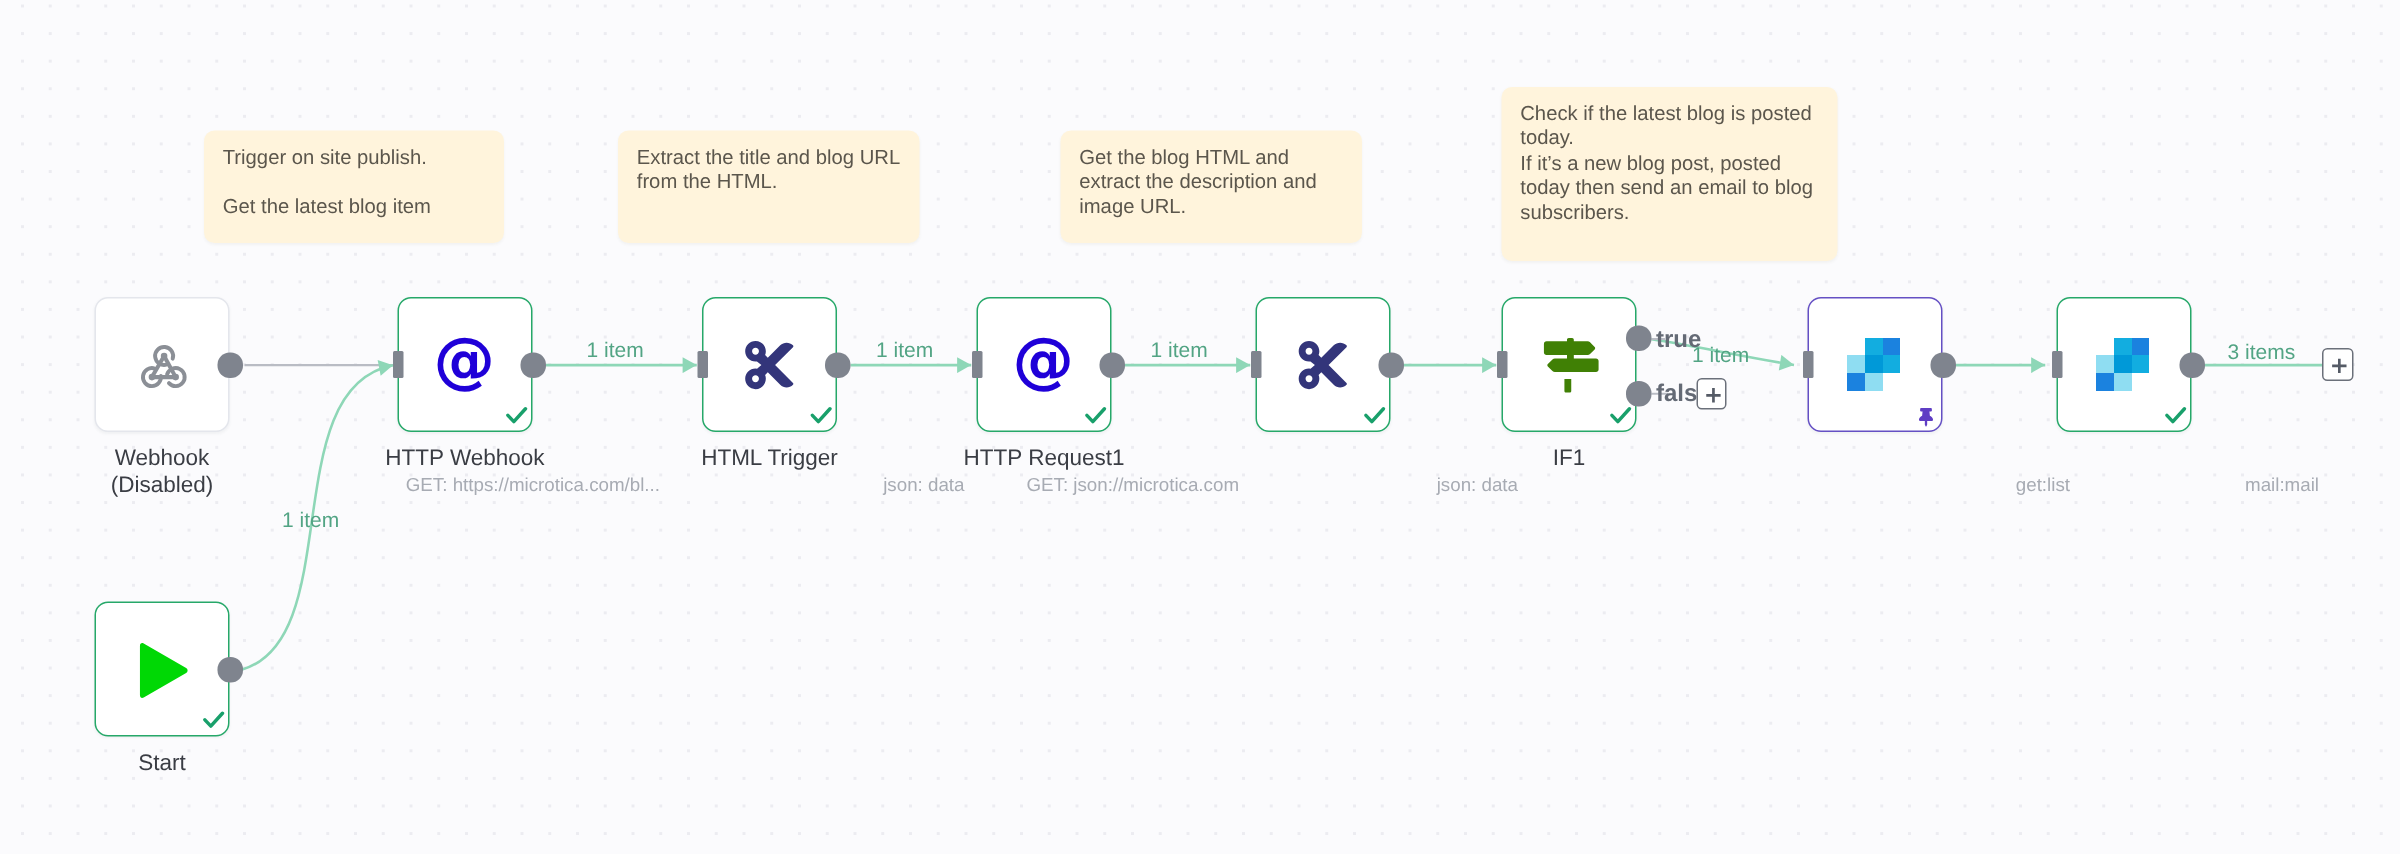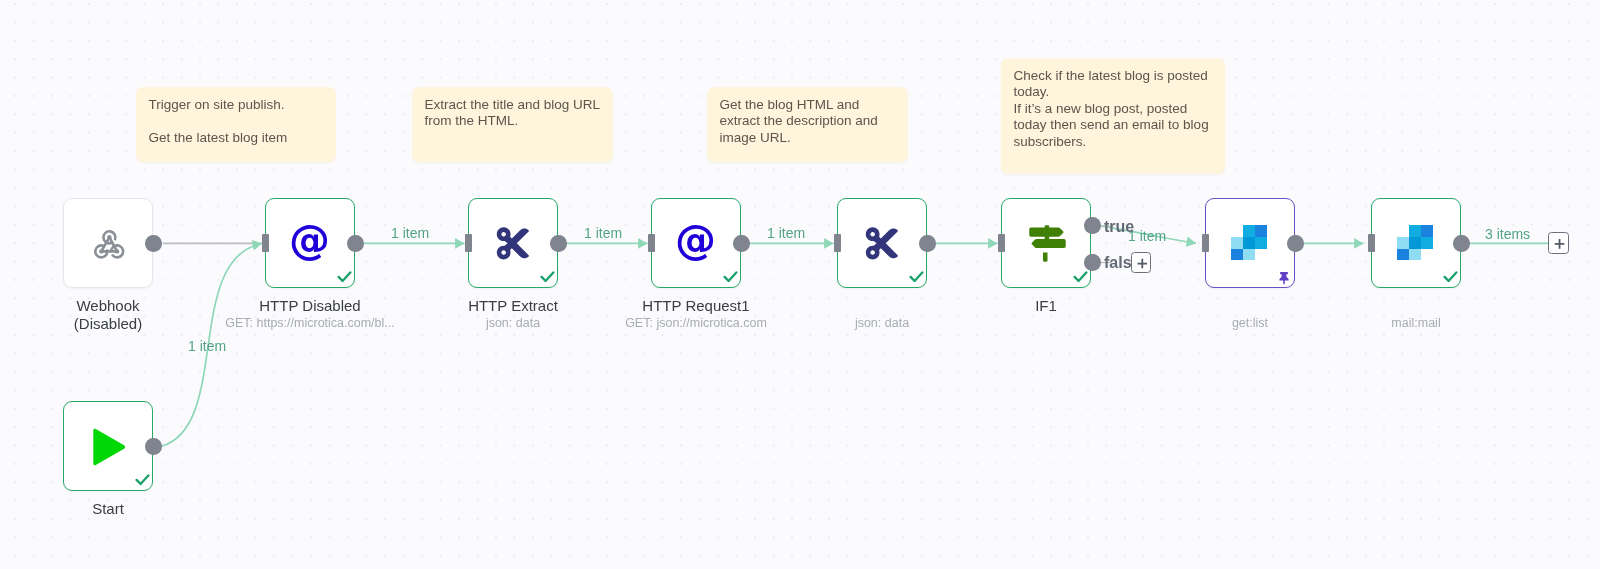--- a/index.html
+++ b/index.html
@@ -35,21 +35,21 @@
   .node.pinned{border:1.8px solid #6550C4;}
   .ico{position:absolute;left:0;top:0;width:90px;height:90px;
      display:flex;align-items:center;justify-content:center;}
   .badge{position:absolute;right:2.5px;bottom:4.2px;line-height:0;}
   .badge.pinbadge{right:5px;bottom:2.5px;}
   .at-glyph{font-family:'DejaVu Sans',sans-serif;font-weight:bold;font-size:41px;
     line-height:41px;margin-top:-8px;margin-right:3px;display:block;}
 
   .nlabel{position:absolute;text-align:center;color:#3a3d44;will-change:transform;
     font-size:15px;line-height:18.2px;font-weight:400;white-space:pre-line;}
-  .nsub{position:absolute;text-align:center;color:#a7abb3;will-change:transform;
+  .nsub{position:absolute;text-align:right;color:#a7abb3;will-change:transform;
     font-size:12.5px;line-height:15px;white-space:nowrap;}
 
   .iolabel{position:absolute;will-change:transform;color:#646a75;
     font-size:16px;line-height:12px;white-space:nowrap;font-weight:bold;}
   .itemlabel{position:absolute;will-change:transform;color:#52a484;
     font-size:14px;line-height:14px;white-space:nowrap;}
 
   .inport{position:absolute;width:7.6px;height:17.9px;border-radius:1px;
     background:#7f848e;}
   .outdot{position:absolute;width:16.3px;height:16.3px;border-radius:50%;
@@ -127,34 +127,34 @@
 (Disabled)</div>
   <div class="node" style="left:265px;top:198px">
       <span class="ico">
           <span class="at-glyph" style="color:#1f00d8">@</span>
         </span>
       <span class="badge">
         <svg width="15" height="12" viewBox="0 0 16 13">
           <path d="M1.6 6.4 L5.9 10.9 L14.3 1.6" stroke="#19a06b" stroke-width="2.5" fill="none" stroke-linecap="round" stroke-linejoin="round"></path>
         </svg></span>
   </div>
-  <div class="nlabel" style="left:200px;top:297px;width:220px">HTTP Disabled</div>
+  <div class="nlabel" style="left:200px;top:297px;width:220px">HTTP Webhook</div>
   <div class="nsub" style="left:180px;top:316px;width:260px">GET: https://microtica.com/bl...</div>
   <div class="node" style="left:468px;top:198px">
       <span class="ico">
           <svg class="icon-svg" width="38.3" height="35" viewBox="0 0 512 488" fill="#33357a" style="margin-left:2px;margin-bottom:4px">
           <path d="M278.06 256L444.48 89.57c4.69-4.69 4.69-12.29 0-16.97-32.8-32.8-85.99-32.8-118.79 0L210.18 188.12l-24.86-24.86c4.31-10.92 6.68-22.81 6.68-35.26 0-53.02-42.98-96-96-96s-96 42.98-96 96 42.98 96 96 96c4.54 0 9-.32 13.38-.93L150.73 256l-40.35 33.65A97.57 97.57 0 0 0 96 288.12c-53.02 0-96 42.98-96 96s42.98 96 96 96 96-42.98 96-96c0-12.45-2.37-24.34-6.68-35.26l24.86-24.86 115.51 115.52c32.8 32.8 85.99 32.8 118.79 0 4.69-4.68 4.69-12.28 0-16.97L278.06 256zM96 160c-17.64 0-32-14.36-32-32s14.36-32 32-32 32 14.36 32 32-14.36 32-32 32zm0 256c-17.64 0-32-14.36-32-32s14.36-32 32-32 32 14.36 32 32-14.36 32-32 32z"></path>
         </svg>
         </span>
       <span class="badge">
         <svg width="15" height="12" viewBox="0 0 16 13">
           <path d="M1.6 6.4 L5.9 10.9 L14.3 1.6" stroke="#19a06b" stroke-width="2.5" fill="none" stroke-linecap="round" stroke-linejoin="round"></path>
         </svg></span>
   </div>
-  <div class="nlabel" style="left:403px;top:297px;width:220px">HTTP Extract</div>
+  <div class="nlabel" style="left:403px;top:297px;width:220px">HTML Trigger</div>
   <div class="nsub" style="left:383px;top:316px;width:260px">json: data</div>
   <div class="node" style="left:651px;top:198px">
       <span class="ico">
           <span class="at-glyph" style="color:#1f00d8">@</span>
         </span>
       <span class="badge">
         <svg width="15" height="12" viewBox="0 0 16 13">
           <path d="M1.6 6.4 L5.9 10.9 L14.3 1.6" stroke="#19a06b" stroke-width="2.5" fill="none" stroke-linecap="round" stroke-linejoin="round"></path>
         </svg></span>
   </div>

